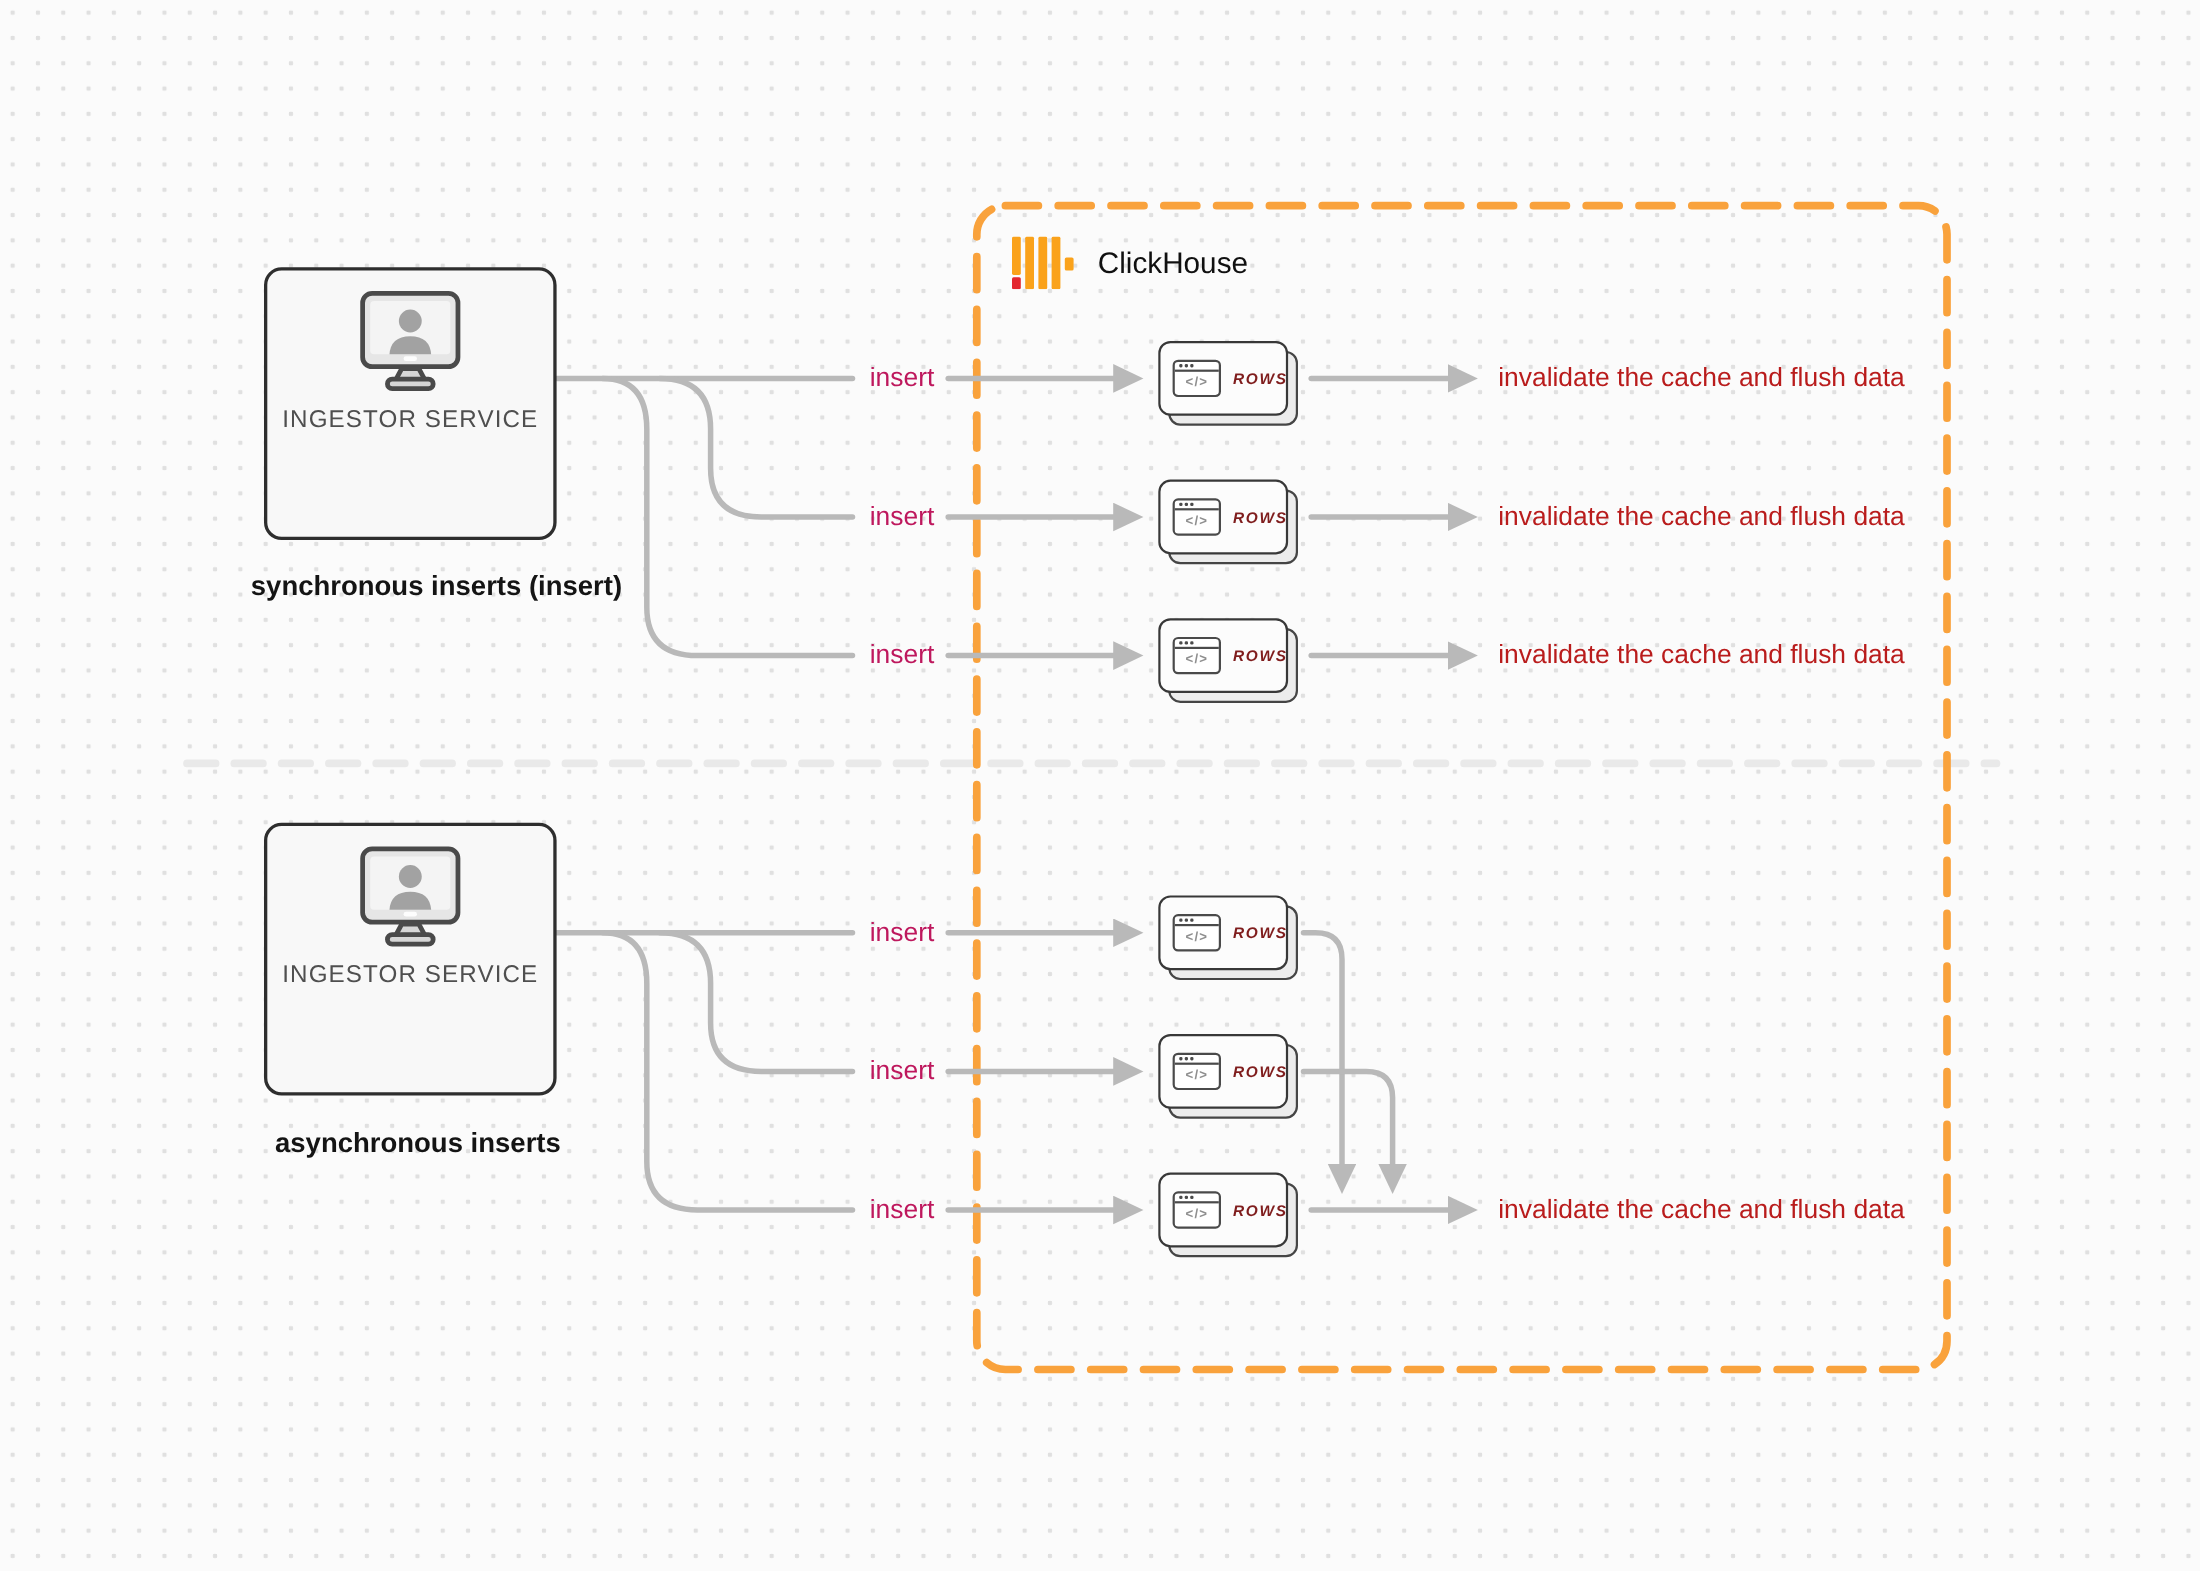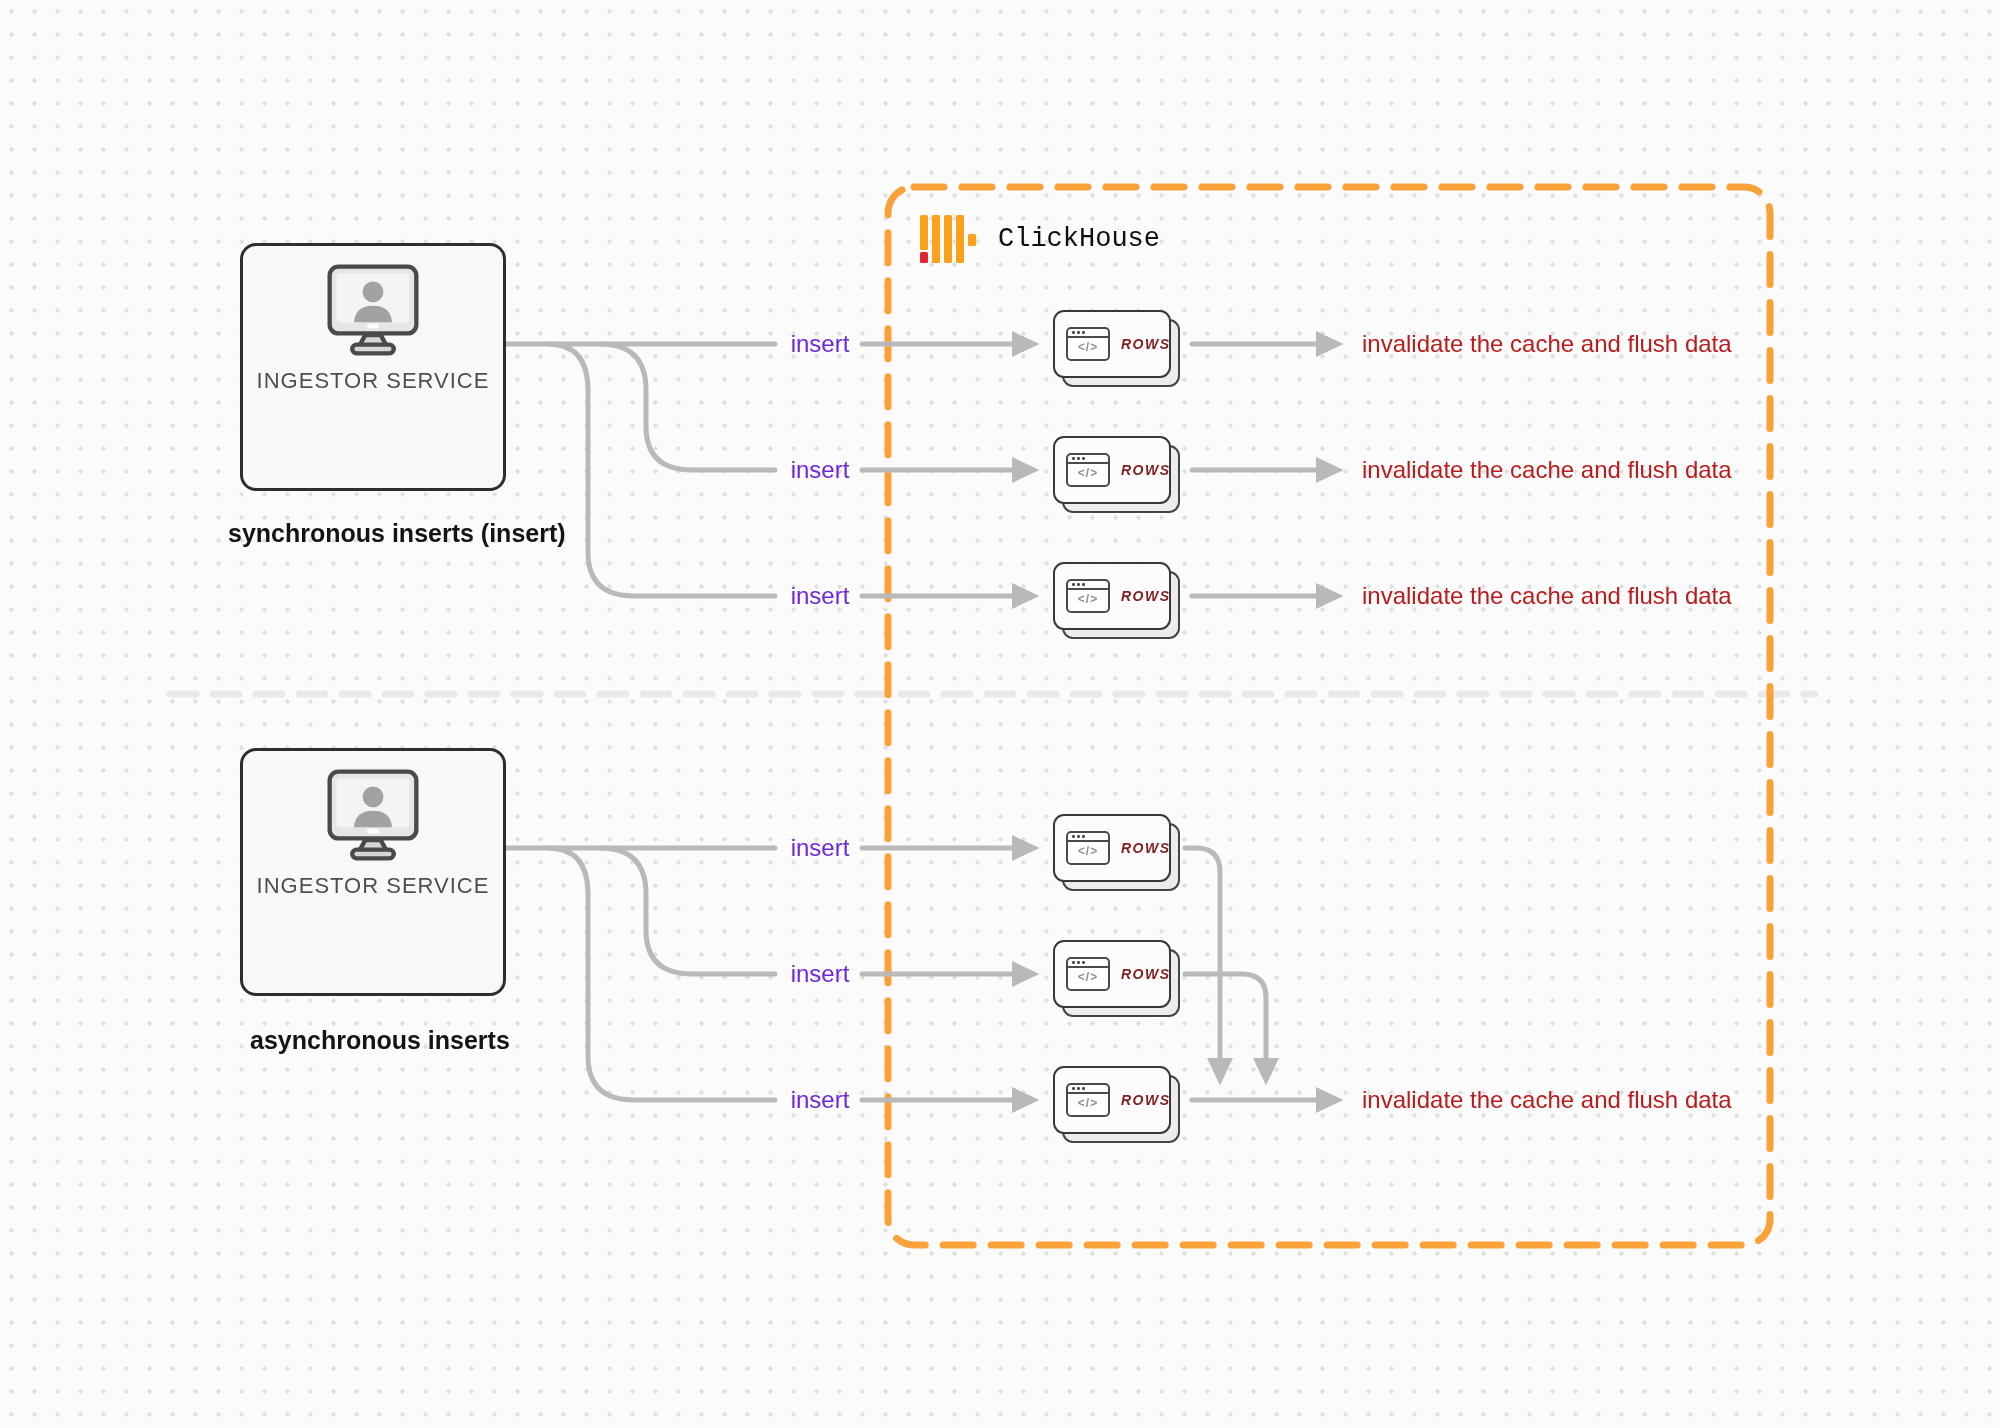--- a/index.html
+++ b/index.html
@@ -40,35 +40,35 @@
              gap:2.5px; padding-left:4px; box-sizing:border-box; }
   .win-dot { width:2.5px; height:2.5px; border-radius:50%; background:#4a4a4a; }
   .win-body { height:18px; display:flex; align-items:center; justify-content:center;
               font-size:12px; font-weight:bold; color:#8f8f8f; letter-spacing:1px; }
   .rows-label { font-style:italic; font-size:14px; font-weight:600;
                 color:#7f1d1d; letter-spacing:1.5px; }
 
   
   .lbl-insert {
     position:absolute; transform:translate(-50%,-50%); z-index:2;
-    font-size:24px; color:#6d28d9; white-space:nowrap;
+    font-size:24px; color:#be185d; white-space:nowrap;
   }
   .lbl-invalidate {
     position:absolute; transform:translateY(-50%); z-index:2;
     font-size:24px; color:#b91c1c; white-space:nowrap;
   }
   .lbl-section {
     position:absolute; transform:translateY(-50%); z-index:2;
     font-size:25px; font-weight:700; color:#141414; white-space:nowrap;
   }
 
   
   .ch-logo { position:absolute; left:920px; top:215px; z-index:2;
              display:flex; align-items:center; gap:20px; }
-  .ch-name { font-size:27px; font-weight:500; color:#101010;font-family:Liberation Mono, monospace; }
+  .ch-name { font-size:27px; font-weight:500; color:#101010; }
 </style>
 </head>
 <body>
 
 <svg id="wires" width="2000" height="1428" viewBox="0 0 2000 1428">
   <defs>
     <marker id="arr" markerWidth="7" markerHeight="6" refX="0.8" refY="2.6" orient="auto" markerUnits="strokeWidth">
       <path d="M0,0 L5.5,2.6 L0,5.2 Z" fill="#B9B9B9"></path>
     </marker>
   </defs>

